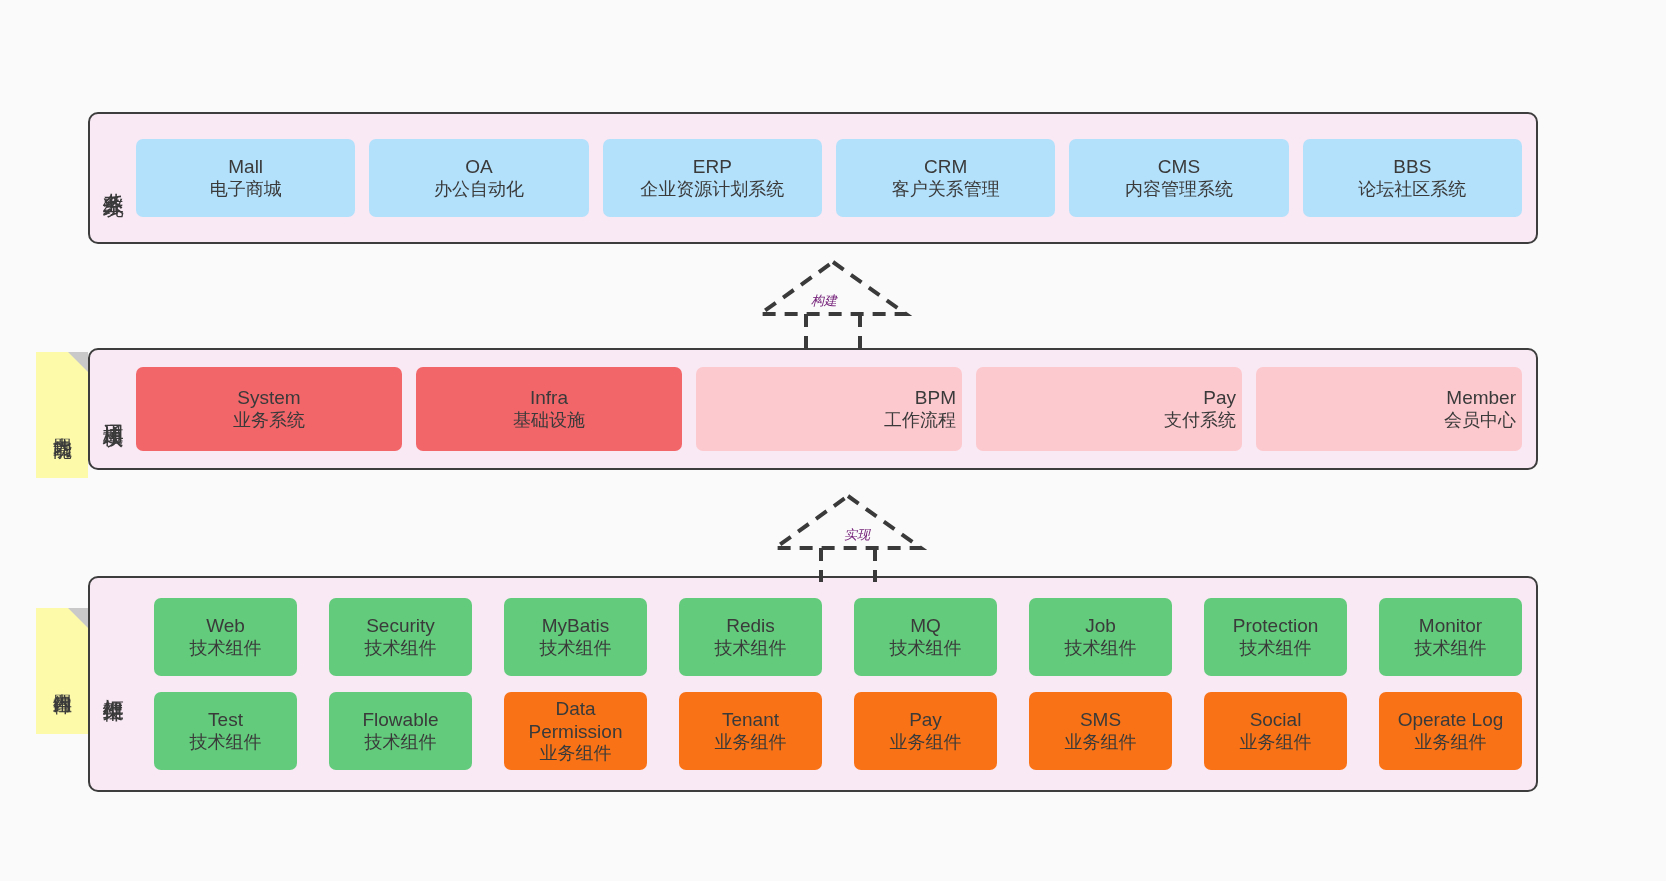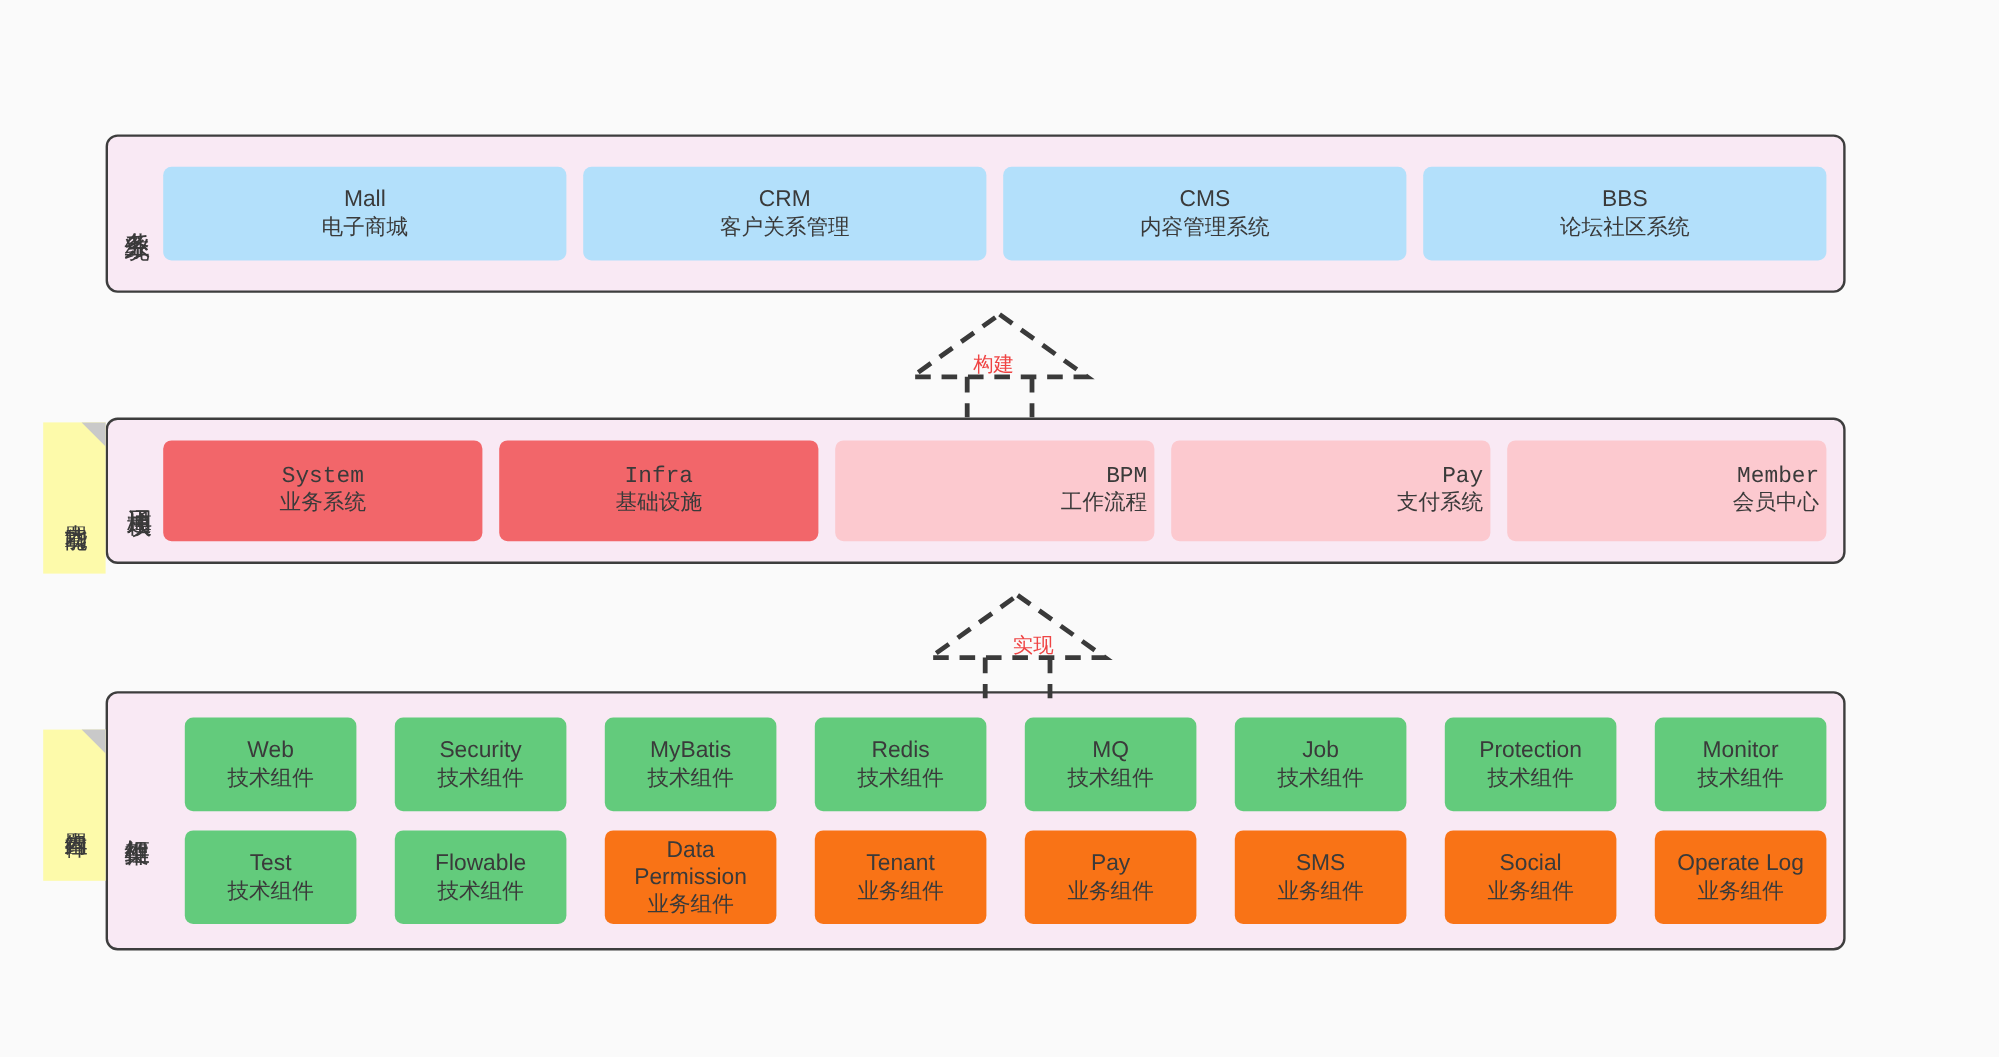--- a/index.html
+++ b/index.html
@@ -130,44 +130,53 @@
     border-top: 20px solid #c9c9c9;
   }
 
   
   .arrow {
     position: absolute;
     z-index: 2;
   }
   .arrow-label {
     position: absolute;
-    font-size: 17px;
-    color: #ef4444;
+    font-size: 13px;
+    color: #701a75;
     background: transparent;
     white-space: nowrap;
     z-index: 4;
     user-select: none;
+    font-style: italic;
   }
 </style>
 </head>
 <body>
 
 <div id="canvas">
 
   <div class="layer" id="layer-business" style="left:88px; top:112px; width:1450px; height:132px;">
     <div class="layer-label">业务系统</div>
     <div class="layer-body">
       <div class="row">
 
         <div class="card h-biz sw-blue">
           <div class="c-name">Mall</div>
           <div class="c-sub">电子商城</div>
         </div>
 
-
+        <div class="card h-biz sw-blue">
+          <div class="c-name">OA</div>
+          <div class="c-sub">办公自动化</div>
+        </div>
+
+        <div class="card h-biz sw-blue">
+          <div class="c-name">ERP</div>
+          <div class="c-sub">企业资源计划系统</div>
+        </div>
 
         <div class="card h-biz sw-blue">
           <div class="c-name">CRM</div>
           <div class="c-sub">客户关系管理</div>
         </div>
 
         <div class="card h-biz sw-blue">
           <div class="c-name">CMS</div>
           <div class="c-sub">内容管理系统</div>
         </div>
@@ -188,21 +197,21 @@
     <line x1="56" y1="58" x2="56" y2="92" stroke="#3a3a3a" stroke-width="4" stroke-dasharray="13,9"></line>
     <line x1="110" y1="58" x2="110" y2="92" stroke="#3a3a3a" stroke-width="4" stroke-dasharray="13,9"></line>
   </svg>
   <div class="arrow-label" style="left:811px; top:292px;">构建</div>
 
   <div class="note" style="left:36px; top:352px; height:126px;">
     <span class="fold"></span>
     <span>内置功能</span>
   </div>
 
-  <div class="layer" id="layer-modules" style="left:88px; top:348px; width:1450px; height:122px;font-family:Liberation Mono, monospace;">
+  <div class="layer" id="layer-modules" style="left:88px; top:348px; width:1450px; height:122px;">
     <div class="layer-label">通用模块</div>
     <div class="layer-body">
       <div class="row">
 
         <div class="card h-mod sw-red">
           <div class="c-name">System</div>
           <div class="c-sub">业务系统</div>
         </div>
 
         <div class="card h-mod sw-red">

